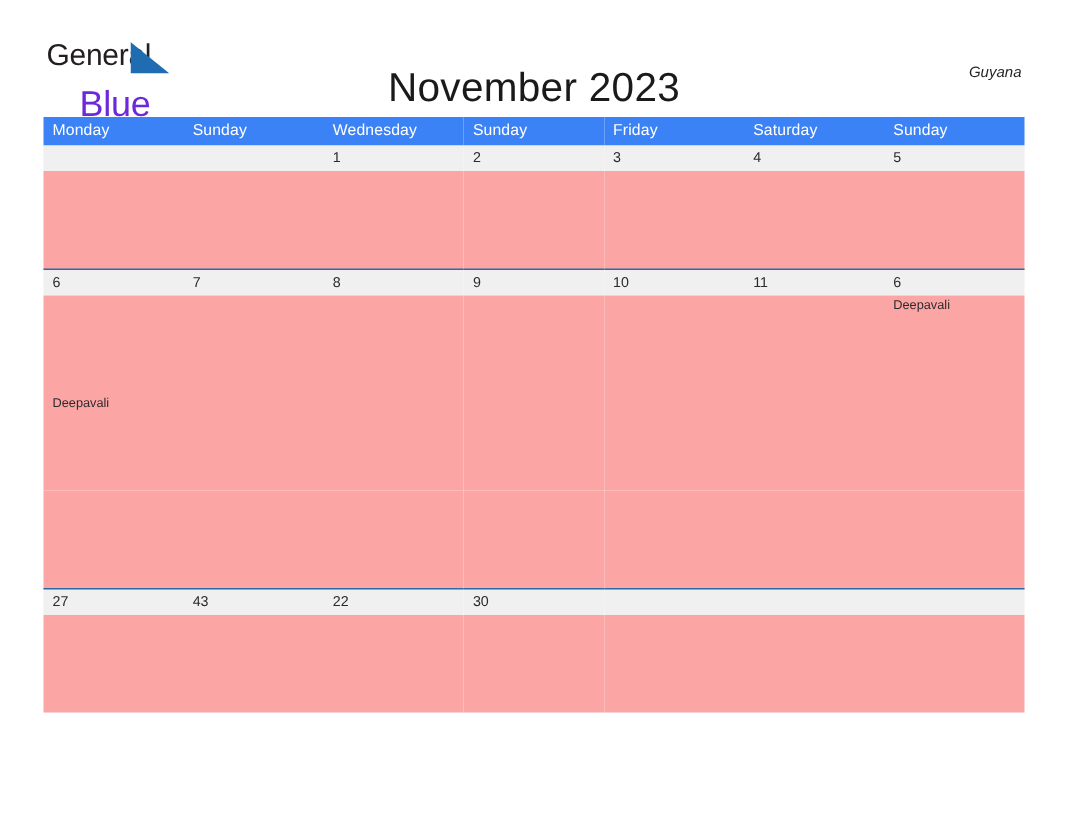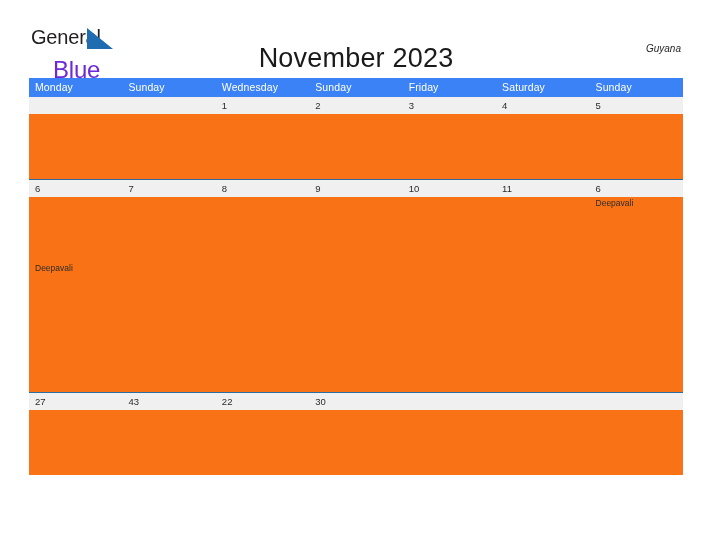--- a/index.html
+++ b/index.html
@@ -121,21 +121,21 @@
     padding: 3px 0 3px 6px;
     height: 10px;
     line-height: 11px;
     vertical-align: top;
   }
   tr.week-dates.first-row td {
     border-top: none;
   }
 
   tr.week-body td {
-    background: #f97316;
+    background: #fca5a5;
     height: 64px;
     vertical-align: top;
     padding: 1px 3px 0 6px;
   }
 
   .event {
     font-size: 8.5px;
     line-height: 11px;
     color: #2b2b2b;
     white-space: nowrap;

